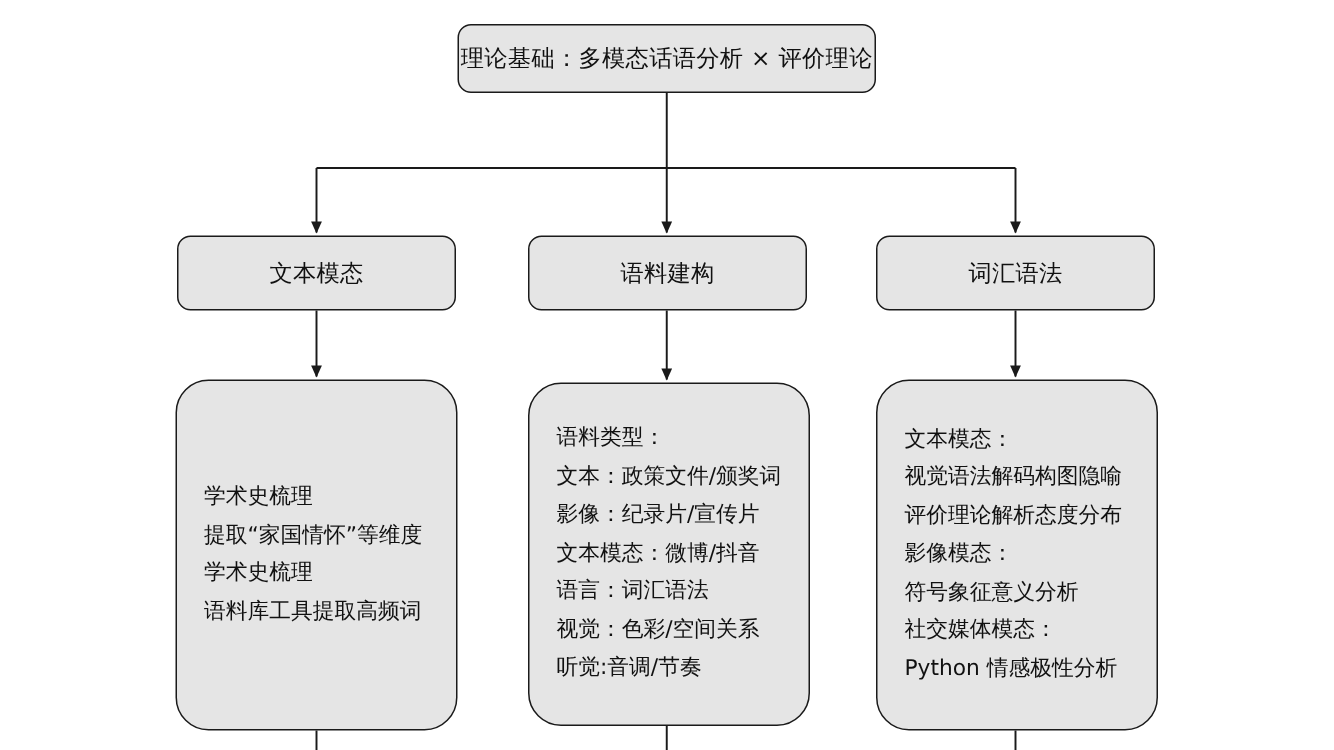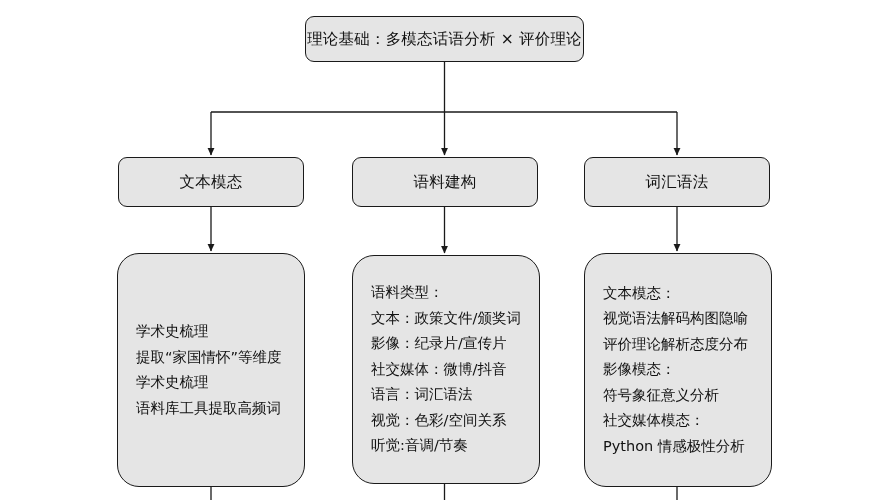--- a/index.html
+++ b/index.html
@@ -115,21 +115,21 @@
       <div class="detail-line">学术史梳理</div>
       <div class="detail-line">语料库工具提取高频词</div>
     </div>
   </div>
 
   <div class="node node-detail" style="left:352px; top:255px; width:188px; height:229px;">
     <div class="detail-list">
       <div class="detail-line">语料类型：</div>
       <div class="detail-line">文本：政策文件/颁奖词</div>
       <div class="detail-line">影像：纪录片/宣传片</div>
-      <div class="detail-line">社交媒体：微博/抖音</div>
+      <div class="detail-line">文本模态：微博/抖音</div>
       <div class="detail-line">语言：词汇语法</div>
       <div class="detail-line">视觉：色彩/空间关系</div>
       <div class="detail-line">听觉:音调/节奏</div>
     </div>
   </div>
 
   <div class="node node-detail" style="left:584px; top:253px; width:188px; height:234px;">
     <div class="detail-list">
       <div class="detail-line">文本模态：</div>
       <div class="detail-line">视觉语法解码构图隐喻</div>

